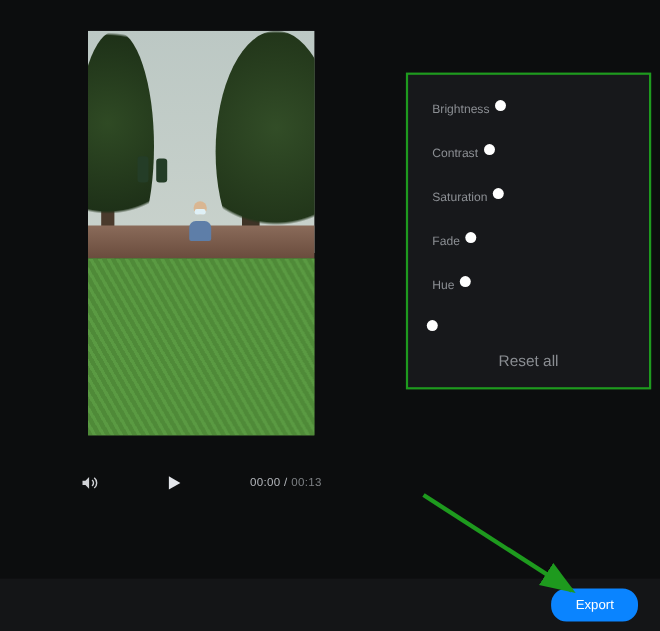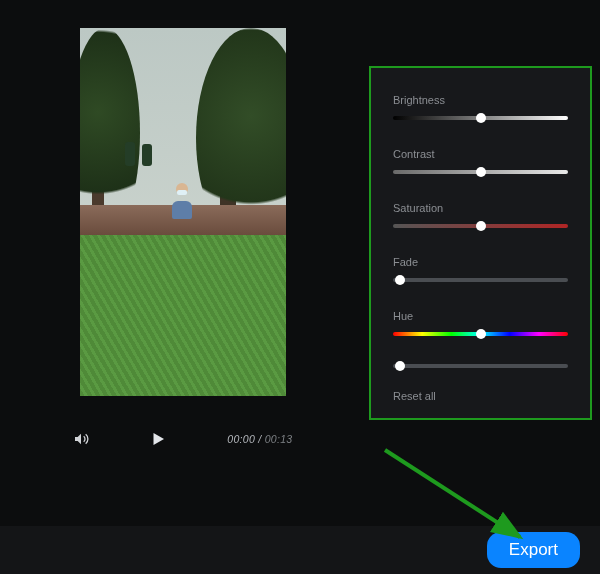--- a/index.html
+++ b/index.html
@@ -17,21 +17,20 @@
     position: absolute;
     top: 0; left: 0; right: 0; bottom: 48px;
     display: flex;
   }
   .preview-col {
     flex: 1;
     display: flex;
     flex-direction: column;
     align-items: center;
     padding-top: 28px;
-    font-style: italic;
   }
   .video-frame {
     width: 206px;
     height: 368px;
     background: #1a1a1a;
     position: relative;
     overflow: hidden;
   }
   
   .sky { position: absolute; top:0; left:0; right:0; height:55%;
@@ -76,58 +75,58 @@
     padding: 66px 8px 0 4px;
   }
   .adjust-panel {
     border: 2px solid #1e9a1e;
     background: #17181b;
     padding: 26px 22px 16px 22px;
     display: flex;
     flex-direction: column;
     gap: 28px;
   }
-  .slider-group { display:flex; flex-direction:column; gap:10px; }
+  .slider-group { display:flex; flex-direction:row; gap:10px; }
   .slider-label { font-size: 11px; color: #8b8e93; }
   .slider-track {
     position: relative;
     height: 4px;
     border-radius: 2px;
     cursor: pointer;
   }
   .slider-thumb {
     position: absolute;
     top: 50%;
     width: 10px; height: 10px;
     background: #fff;
     border-radius: 50%;
     transform: translate(-50%, -50%);
   }
   .track-bright{background:linear-gradient(90deg,#000,#fff);}
   .track-contrast{background:linear-gradient(90deg,#6a6a6a,#e8e8e8);}
   .track-sat{background:linear-gradient(90deg,#555,#b02525);}
   .track-hue{background:linear-gradient(90deg,#ff0000,#ffff00,#00ff00,#00ffff,#0000ff,#ff00ff,#ff0000);}
   .track-plain{background:#4a4d52;}
-  .reset-row{ text-align:left; font-size:11px; color:#8a8d92; cursor:pointer; margin-top:-6px;}
+  .reset-row{ text-align:center; font-size:14px; color:#8a8d92; cursor:pointer; margin-top:-6px;}
 
   .bottom-bar {
     position: absolute;
     left: 0; right: 0; bottom: 0;
     height: 48px;
     background: #141517;
     display: flex;
     align-items: center;
     justify-content: flex-end;
     padding-right: 20px;
   }
   .export-btn {
     background: #0a84ff;
     color: #fff;
     border: none;
-    font-size: 17px;
+    font-size: 12px;
     padding: 8px 22px;
     border-radius: 14px;
     cursor: pointer;
   }
   .arrow-annot {
     position: absolute;
     pointer-events: none;
   }
 </style>
 </head>

